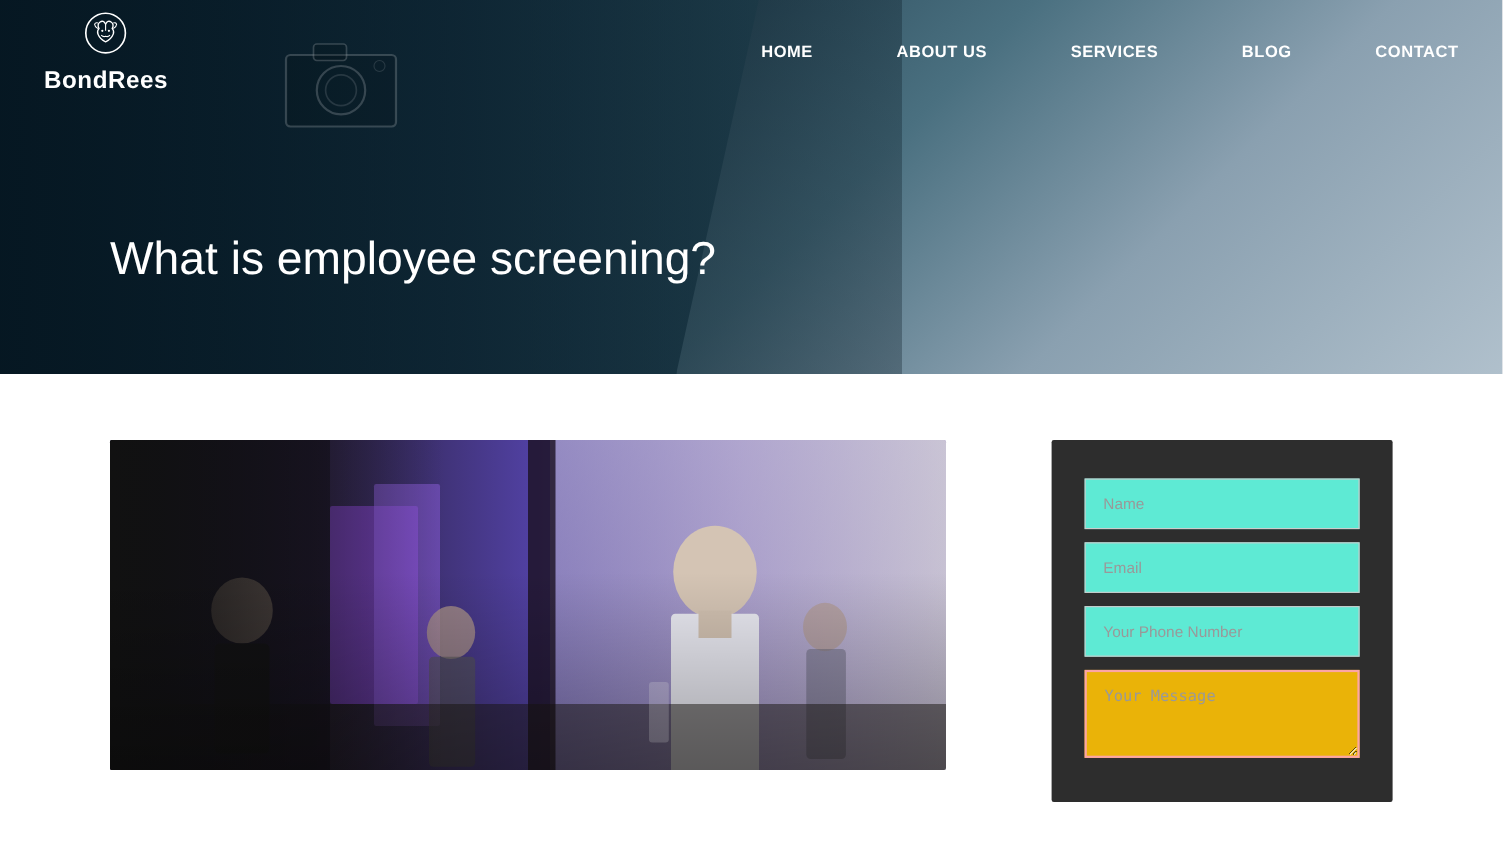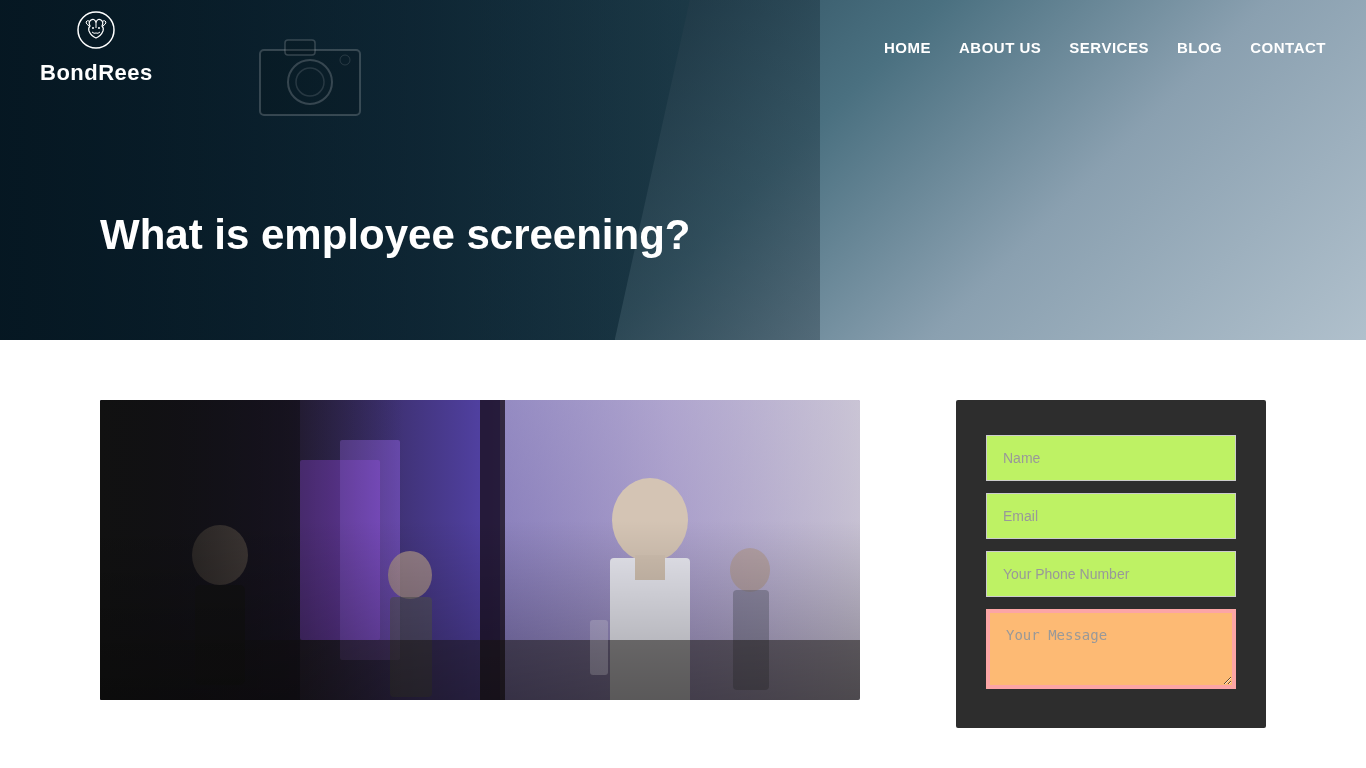--- a/index.html
+++ b/index.html
@@ -40,21 +40,21 @@
     .logo-text {
       color: #fff;
       font-size: 22px;
       font-weight: bold;
       letter-spacing: 0.5px;
     }
 
     .nav-links {
       display: flex;
       align-items: flex-start;
-      gap: 28px;
+      gap: 76px;
       list-style: none;
     }
 
     .nav-links li a {
       color: #fff;
       text-decoration: none;
       font-size: 15px;
       font-weight: 600;
       letter-spacing: 0.5px;
       text-transform: uppercase;
@@ -102,21 +102,21 @@
     .hero-content {
       position: absolute;
       bottom: 80px;
       left: 100px;
       z-index: 5;
     }
 
     .hero-title {
       color: #fff;
       font-size: 42px;
-      font-weight: bold;
+      font-weight: normal;
       line-height: 1.2;
       max-width: 600px;
     }
 
     
     .camera-shape {
       position: absolute;
       left: 250px;
       top: 30px;
       z-index: 3;
@@ -179,36 +179,36 @@
       font-weight: bold;
       text-align: center;
       margin-bottom: 25px;
     }
 
     .form-input {
       width: 100%;
       padding: 14px 16px;
       margin-bottom: 12px;
       border: 1px solid #ccc;
-      background: #bef264;
+      background: #5eead4;
       font-size: 14px;
       color: #555;
       outline: none;
       border-radius: 0;
     }
 
     .form-input::placeholder {
       color: #999;
     }
 
     .form-textarea {
       width: 100%;
       padding: 14px 16px;
-      border: 4px solid #fca5a5;
-      background: #fdba74;
+      border: 2px solid #fca5a5;
+      background: #eab308;
       font-size: 14px;
       color: #555;
       outline: none;
       border-radius: 0;
       resize: vertical;
       min-height: 80px;
     }
 
     .form-textarea::placeholder {
       color: #999;

